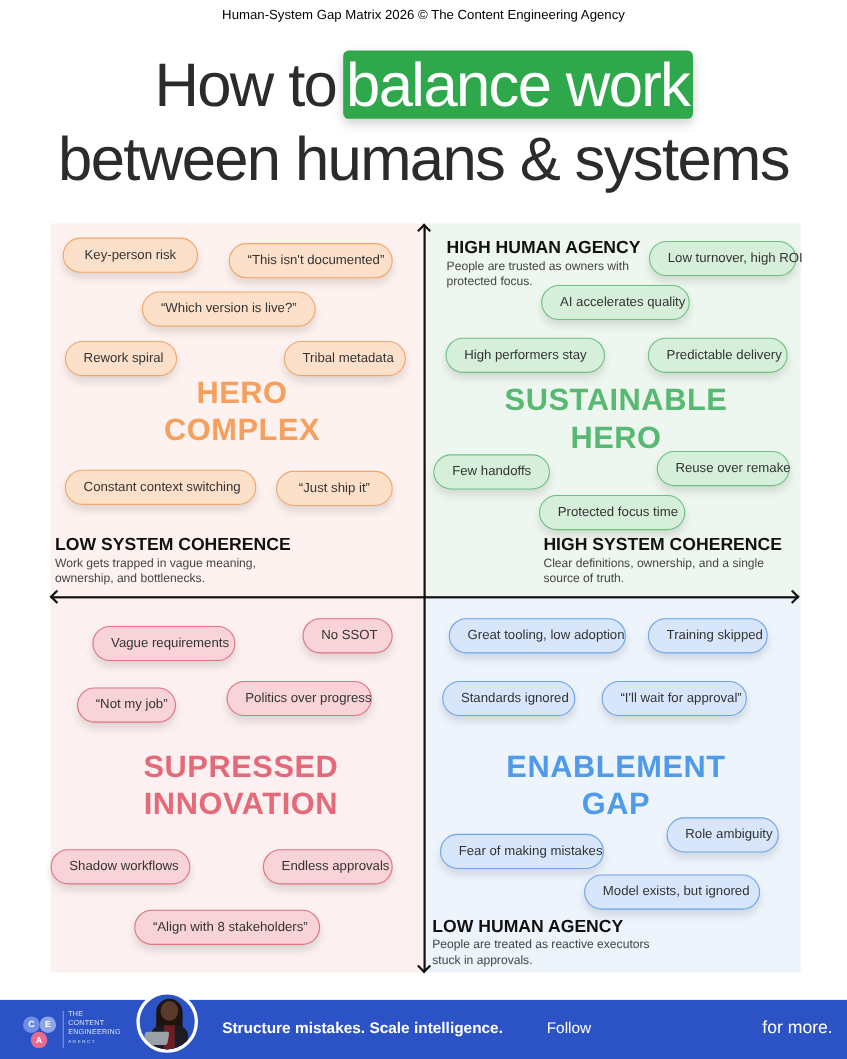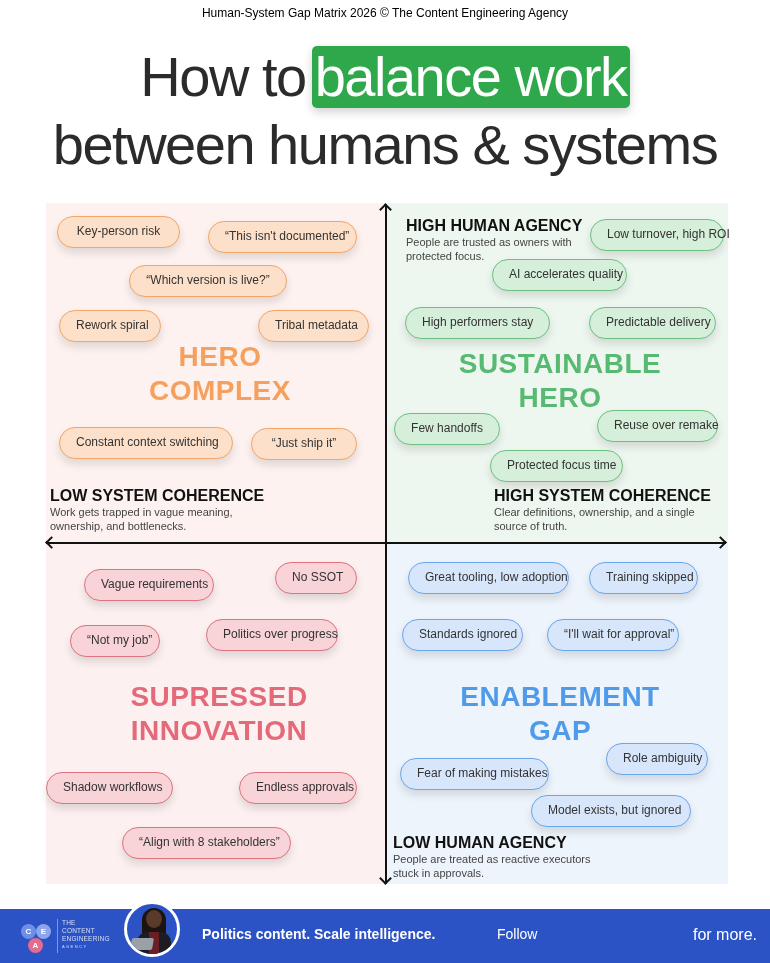--- a/index.html
+++ b/index.html
@@ -163,16 +163,16 @@
     <div>ENGINEERING</div>
     <div style="font-size:4px;">A G E N C Y</div>
   </div>
   <div class="avatar">
     <div class="hair"></div>
     <div class="head"></div>
     <div class="body"></div>
     <div class="scarf"></div>
     <div class="laptop"></div>
   </div>
-  <div class="slogan">Politics content. Scale intelligence.</div>
+  <div class="slogan">Structure mistakes. Scale intelligence.</div>
   <div class="follow">Follow</div>
   <div class="formore">for more.</div>
 </div>
 
 </body></html>

